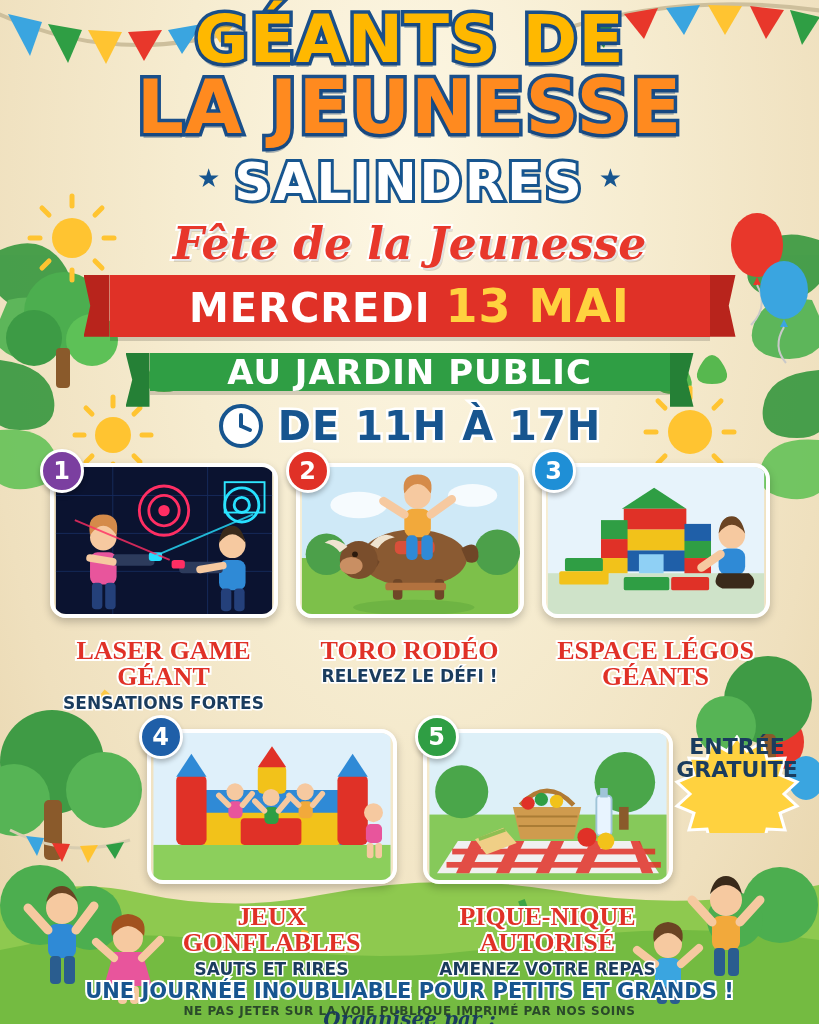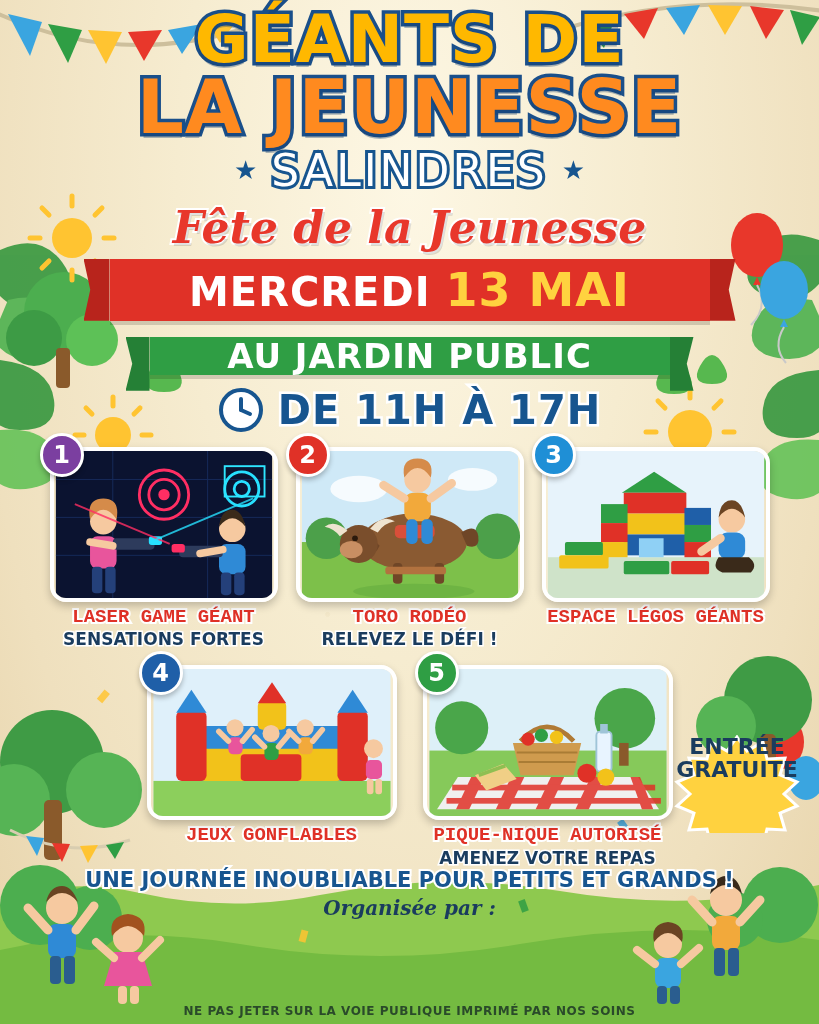--- a/index.html
+++ b/index.html
@@ -46,23 +46,24 @@
   .ch {
     display:inline-block;
     color:#ffb800;
     -webkit-text-stroke: 7px #1a4f8a;
     paint-order: stroke fill;
     text-shadow: 0 5px 0 rgba(20,60,110,.35);
   }
   .ch.alt { color:#ff8a1f; }
 
   .subtitle-city {
+    margin-top: 8px;
     font-family: "DejaVu Sans", sans-serif;
-    font-weight: 400;
-    font-size: 44px;
+    font-weight: 700;
+    font-size: 51px;
     color:#ffffff;
     -webkit-text-stroke: 6px #17558f;
     paint-order: stroke fill;
     letter-spacing: 3px;
     display:inline-block;
   }
   .city-row { display:flex; align-items:center; justify-content:center; gap:14px; margin-top:4px;}
   .star { color:#17558f; font-size:26px; -webkit-text-stroke:0; }
 
   .script {
@@ -125,22 +126,22 @@
     box-shadow: 0 4px 8px rgba(0,0,0,.22);
     overflow:hidden; position:relative;
   }
   .badge {
     position:absolute; top:-14px; left:-10px; width:44px; height:44px; border-radius:50%;
     color:#fff; font-family:"DejaVu Sans",sans-serif; font-weight:900; font-size:24px;
     display:flex; align-items:center; justify-content:center; border:3px solid #fff;
     box-shadow:0 3px 5px rgba(0,0,0,.25); z-index:3;
   }
   .c-title{
-    font-family:Liberation Mono, monospace; font-weight:900; font-size:19px; color:#e03127;
-    -webkit-text-stroke:4px #fff; paint-order: stroke fill; line-height:1.02; margin-top:6px;
+    font-family:Liberation Serif, serif; font-weight:900; font-size:26px; color:#e03127;
+    -webkit-text-stroke:4px #fff; paint-order: stroke fill; line-height:1.02; margin-top:20px;
   }
   .c-sub{
     font-family:"DejaVu Sans",sans-serif; font-weight:700; font-size:17px; color:#1a3c5e;
     -webkit-text-stroke:3px #fff; paint-order: stroke fill; margin-top:2px;
   }
   .cards-row2 { display:flex; justify-content:center; gap:26px; margin-top:16px; }
 
   .free-badge{
     position:absolute; right:16px; top:735px; width:132px; height:98px;
     display:flex; align-items:flex-start; justify-content:center; text-align:center;
@@ -565,20 +566,21 @@
             </g>
             <g>
               <circle cx="232" cy="84" r="10" fill="#f6c9a0"></circle>
               <rect x="224" y="96" width="17" height="20" rx="5" fill="#e8559c"></rect>
               <rect x="225" y="116" width="7" height="16" rx="3" fill="#f6c9a0"></rect>
               <rect x="234" y="116" width="7" height="16" rx="3" fill="#f6c9a0"></rect>
             </g>
           </svg>
         </div>
         <div class="c-title">JEUX GONFLABLES</div>
+        <div class="c-sub">SAUTS ET RIRES</div>
       </div>
 
       <div class="card wide">
         <div class="badge" style="background:#2f9e44; left:-8px;">5</div>
         <div class="thumb">
           <svg viewBox="0 0 250 155" width="100%" height="100%">
             <rect width="250" height="155" fill="#ddf0f8"></rect>
             <rect y="86" width="250" height="69" fill="#86c95a"></rect>
             <circle cx="34" cy="62" r="28" fill="#4aa64a"></circle>
             <circle cx="206" cy="52" r="32" fill="#4aa64a"></circle>

